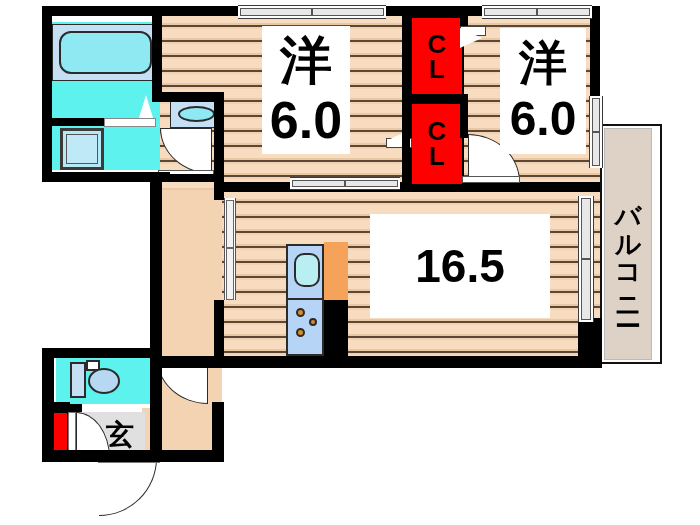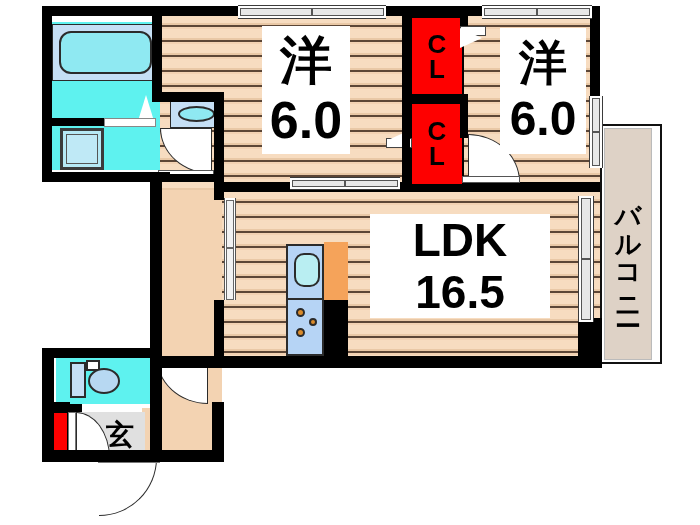--- a/index.html
+++ b/index.html
@@ -264,21 +264,20 @@
     <span style="margin-bottom:8px;">洋</span>
     <span>6.0</span>
   </div>
 
   <div class="label" style="left:500px;top:28px;width:86px;height:126px;font-size:48px;">
     <span style="margin-bottom:8px;">洋</span>
     <span>6.0</span>
   </div>
 
   <div class="label" style="left:370px;top:214px;width:180px;height:104px;font-size:46px;">
-    <span style="margin-bottom:6px;">LDK</span>
     <span>16.5</span>
   </div>
 
   <div class="label" style="left:98px;top:418px;width:44px;height:34px;font-size:28px;background:transparent;">
     <span>玄</span>
   </div>
 
 </div>
 
 </body></html>

